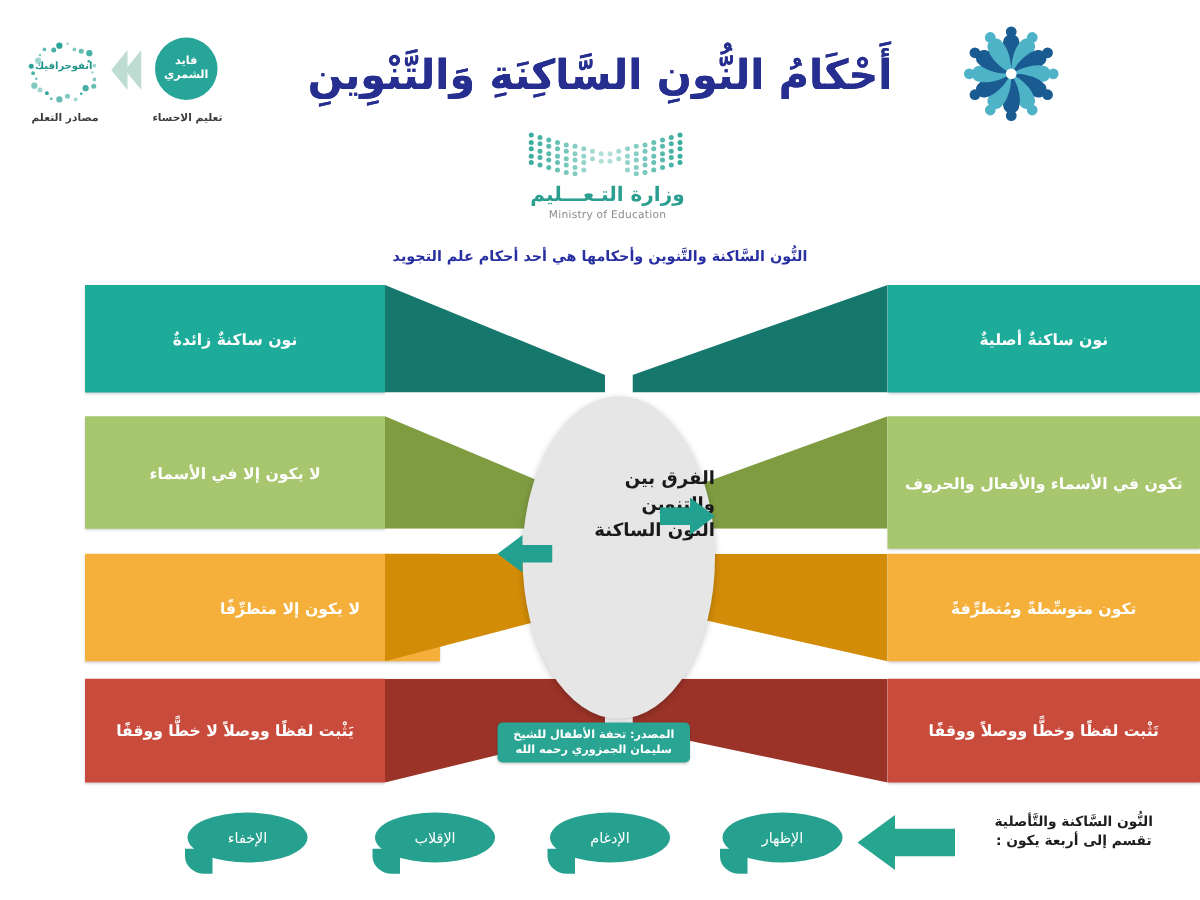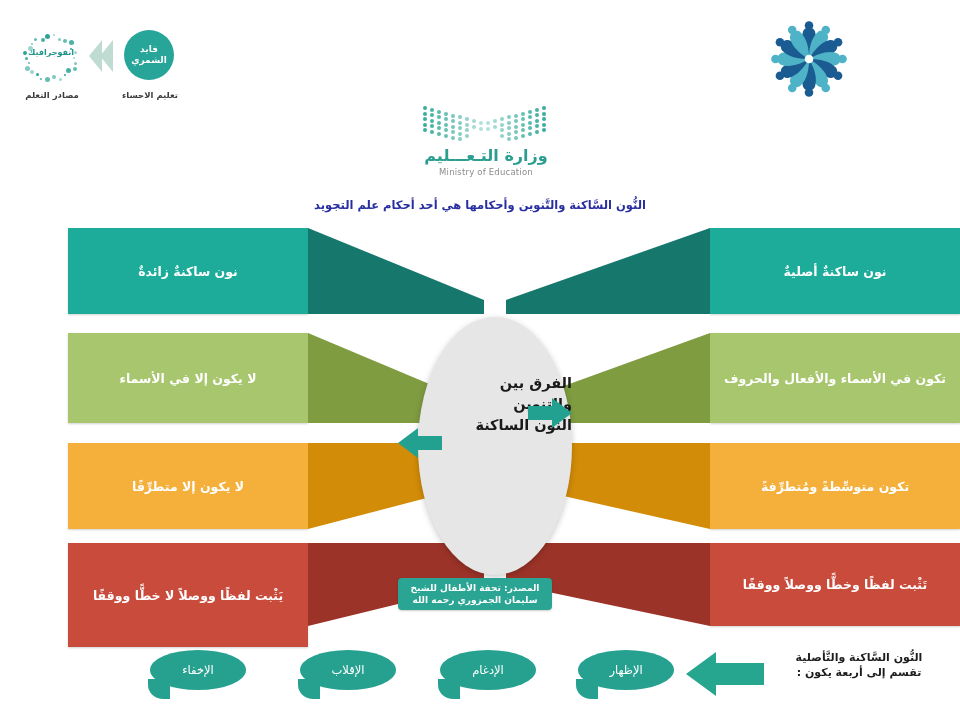--- a/index.html
+++ b/index.html
@@ -170,20 +170,21 @@
     <div class="chev c1"></div>
     <div class="chev c2"></div>
     <div class="solidcircle">
       <span>فايد</span>
       <span>الشمري</span>
     </div>
     <div class="logo-caption right">تعليم الاحساء</div>
     <div class="logo-caption left">مصادر التعلم</div>
   </div>
 
+  <div class="abs" id="main-title">أَحْكَامُ النُّونِ السَّاكِنَةِ وَالتَّنْوِينِ</div>
   <div class="abs" id="subtitle">النُّون السَّاكنة والتَّنوين وأحكامها هي أحد أحكام علم التجويد</div>
 
   <div class="abs" id="shams-logo">
     <svg id="shams-pinwheel" viewBox="0 0 100 100">
       <g id="pw">
           <path d="M50,50 C56,40 60,28 57,18 C55,12 45,12 43,18 C40,28 44,40 50,50 Z" fill="#1a5b92" transform="rotate(0 50 50)"></path>
           <circle cx="50" cy="11" r="5" fill="#1a5b92"></circle>
           <path d="M50,50 C56,40 60,28 57,18 C55,12 45,12 43,18 C40,28 44,40 50,50 Z" fill="#4fb3c8" transform="rotate(30 50 50)"></path>
           <circle cx="69.5" cy="16.225009252406892" r="5" fill="#4fb3c8"></circle>
           <path d="M50,50 C56,40 60,28 57,18 C55,12 45,12 43,18 C40,28 44,40 50,50 Z" fill="#1a5b92" transform="rotate(60 50 50)"></path>
@@ -294,21 +295,21 @@
     <div id="moe-en">Ministry of Education</div>
   </div>
 
   <div id="ribbons">
       <div class="abs band band-right" style="top: 228px; height: 86px; background: rgb(29, 171, 154);">
         <span style="padding: 0px 10px;">نون ساكنةٌ أصليةٌ</span>
       </div>
       <div class="abs" style="left: 506px; top: 228px;"><svg width="204" height="86" viewBox="0 0 204 86">
           <polygon points="204,0 204,86 0,86 0,72" fill="#16776c"></polygon>
         </svg></div>
-      <div class="abs band band-right" style="top: 333px; height: 90px; background: rgb(167, 198, 109);">
+      <div class="abs band band-right" style="top: 333px; height: 106px; background: rgb(167, 198, 109);">
         <span style="padding: 0px 10px;">تكون في الأسماء والأفعال والحروف</span>
       </div>
       <div class="abs" style="left: 506px; top: 333px;"><svg width="204" height="90" viewBox="0 0 204 90">
           <polygon points="204,0 204,90 0,90 0,74" fill="#7f9c41"></polygon>
         </svg></div>
       <div class="abs band band-right" style="top: 443px; height: 86px; background: rgb(245, 175, 59);">
         <span style="padding: 0px 10px;">تكون متوسِّطةً ومُتطرِّفةً</span>
       </div>
       <div class="abs" style="left: 506px; top: 443px;"><svg width="204" height="86" viewBox="0 0 204 86">
           <polygon points="204,0 204,86 0,40 0,0" fill="#d38c07"></polygon>
@@ -324,27 +325,27 @@
       </div>
       <div class="abs" style="left: 308px; top: 228px;"><svg width="176" height="86" viewBox="0 0 176 86">
           <polygon points="0,0 0,86 176,86 176,72" fill="#16776c"></polygon>
         </svg></div>
       <div class="abs band band-left" style="top: 333px; height: 90px; background: rgb(167, 198, 109); left: 68px;">
         <span style="padding: 0px 10px;">لا يكون إلا في الأسماء</span>
       </div>
       <div class="abs" style="left: 308px; top: 333px;"><svg width="176" height="90" viewBox="0 0 176 90">
           <polygon points="0,0 0,90 176,90 176,74" fill="#7f9c41"></polygon>
         </svg></div>
-      <div class="abs band band-left" style="top: 443px; height: 86px; background: rgb(245, 175, 59); left: 68px;">
+      <div class="abs band band-left" style="top: 443px; height: 86px; background: rgb(245, 175, 59); left: 68px; padding-left: 44px;">
         <span style="padding: 0px 10px;">لا يكون إلا متطرِّفًا</span>
       </div>
       <div class="abs" style="left: 308px; top: 443px;"><svg width="176" height="86" viewBox="0 0 176 86">
           <polygon points="0,0 0,86 176,40 176,0" fill="#d38c07"></polygon>
         </svg></div>
-      <div class="abs band band-left" style="top: 543px; height: 104px; background: rgb(201, 75, 60); left: 68px;">
+      <div class="abs band band-left" style="top: 543px; height: 83px; background: rgb(201, 75, 60); left: 68px;">
         <span style="padding: 0px 10px;">يَثْبت لفظًا ووصلاً لا خطًّا ووقفًا</span>
       </div>
       <div class="abs" style="left: 308px; top: 543px;"><svg width="176" height="83" viewBox="0 0 176 83">
           <polygon points="0,0 0,83 176,40 176,0" fill="#9c3328"></polygon>
         </svg></div>
     </div>
 
   <div class="abs" id="center-oval">
     <div id="center-oval-text">
       <div>الفرق بين</div>

